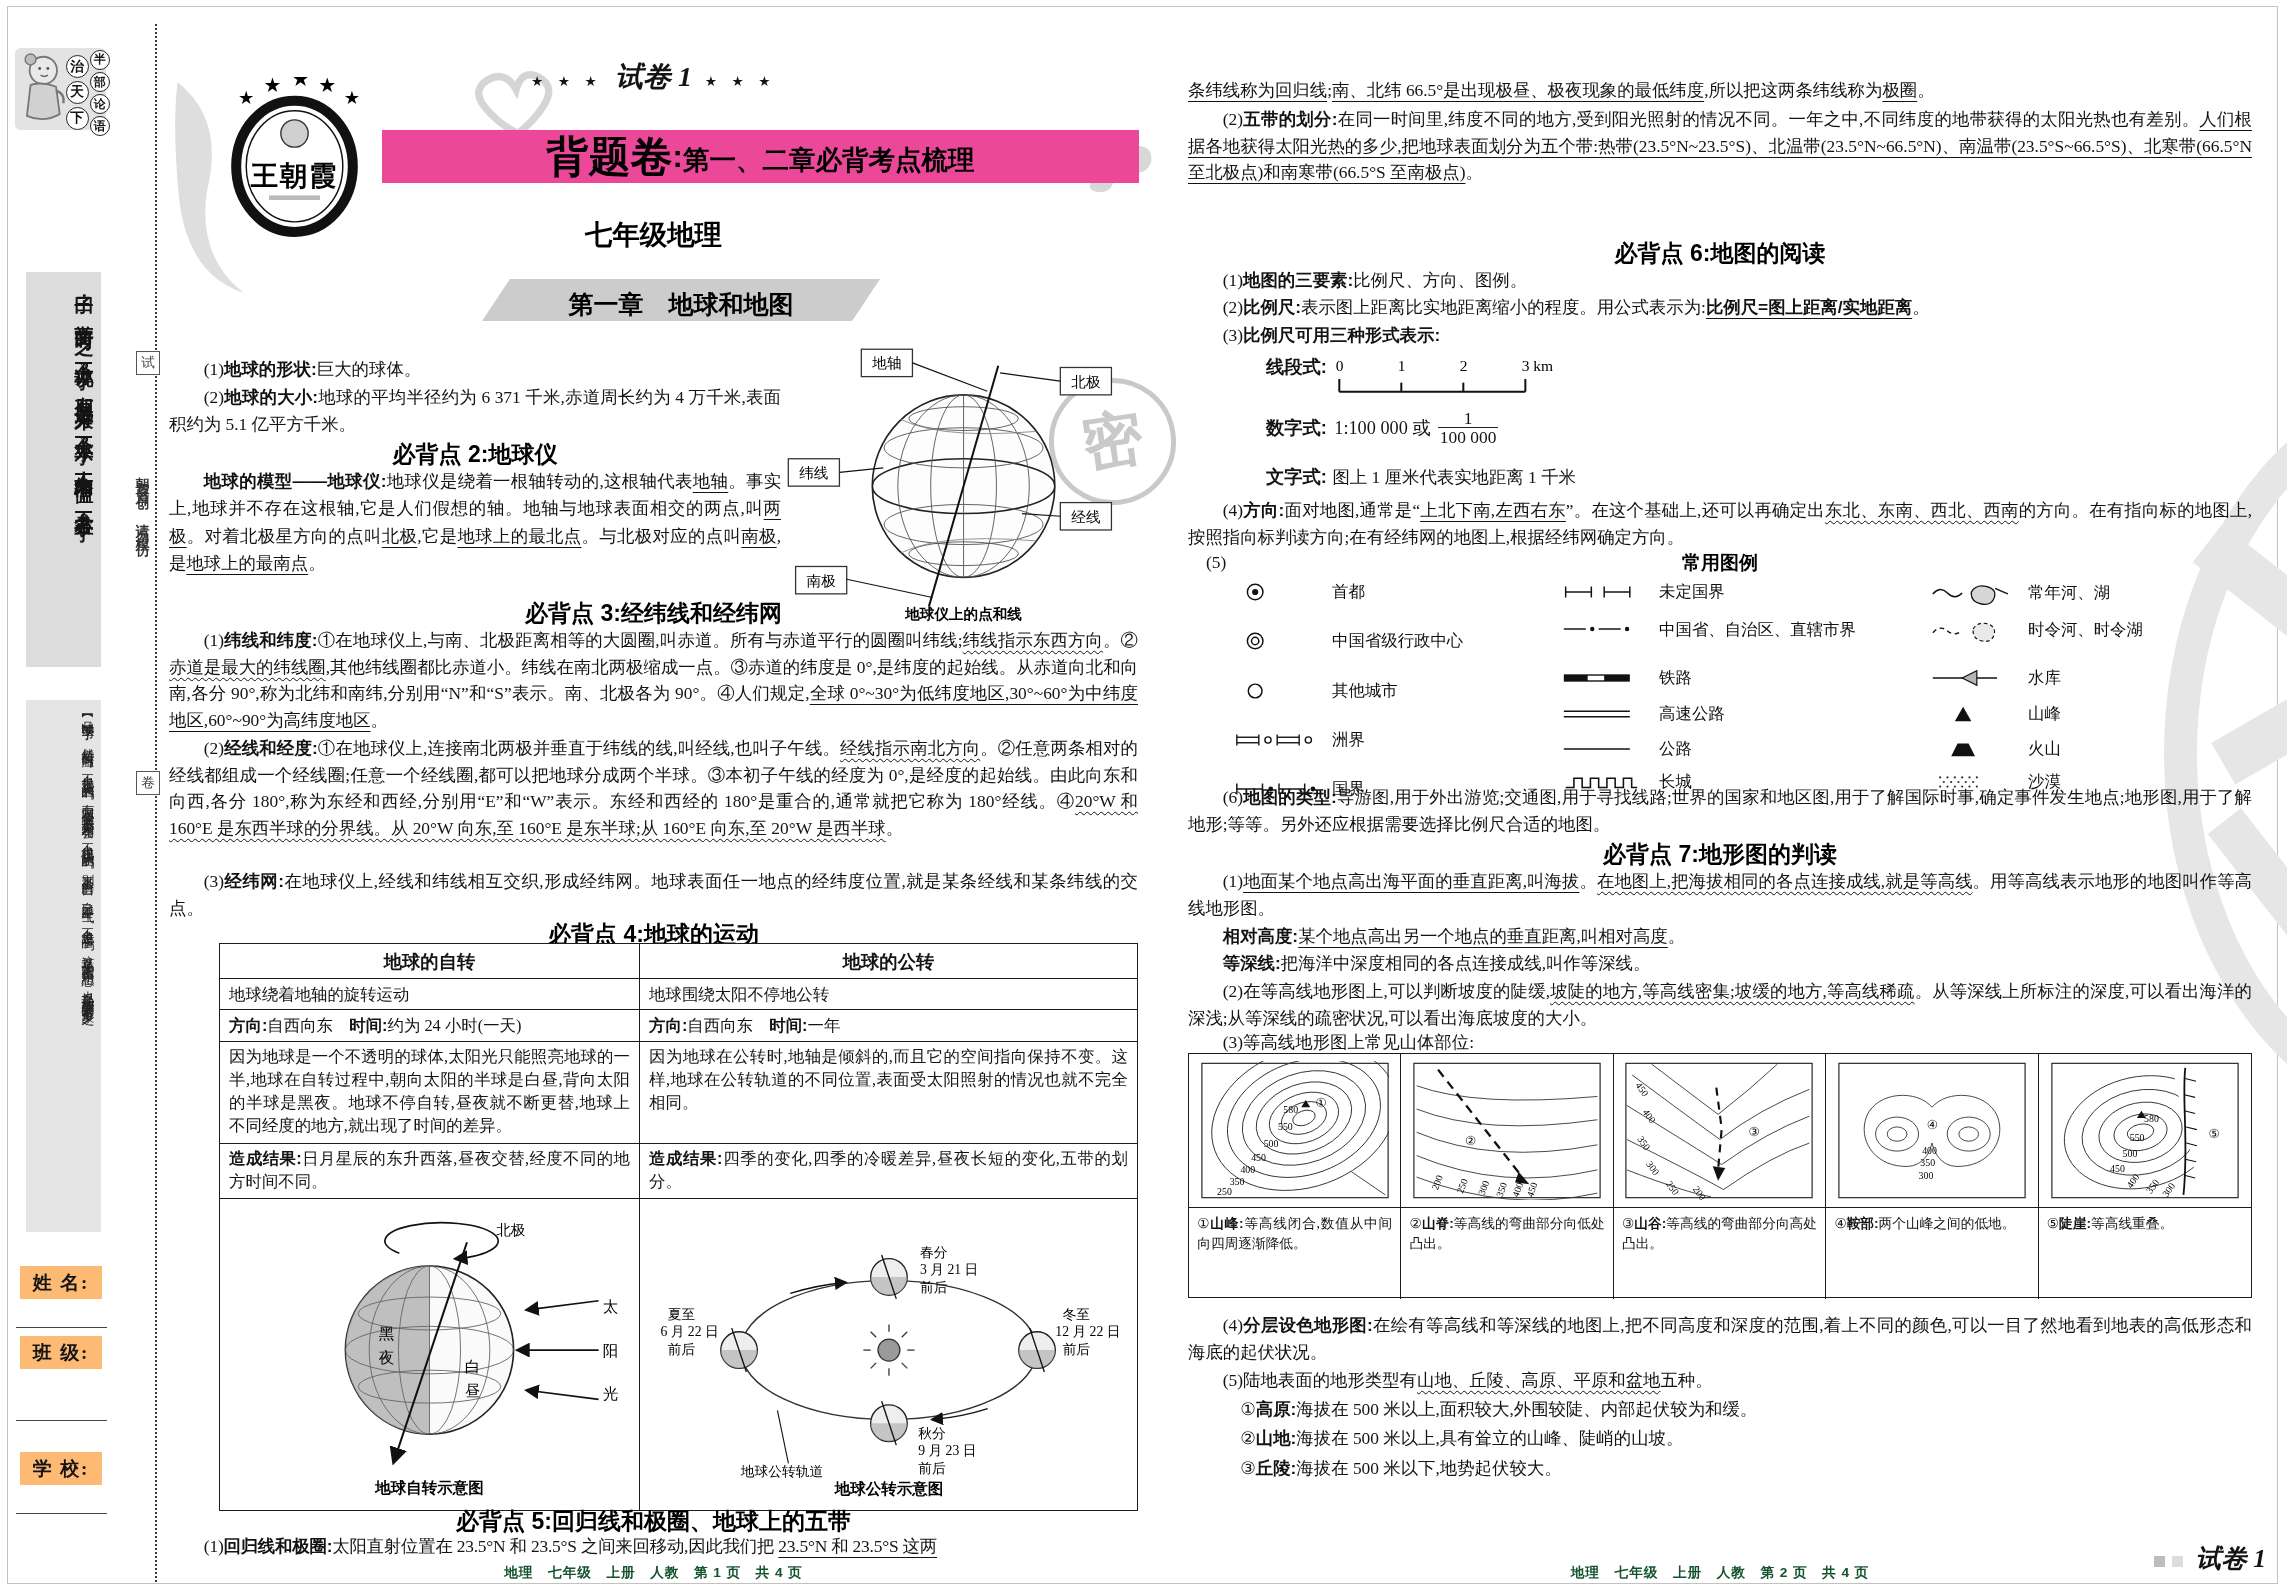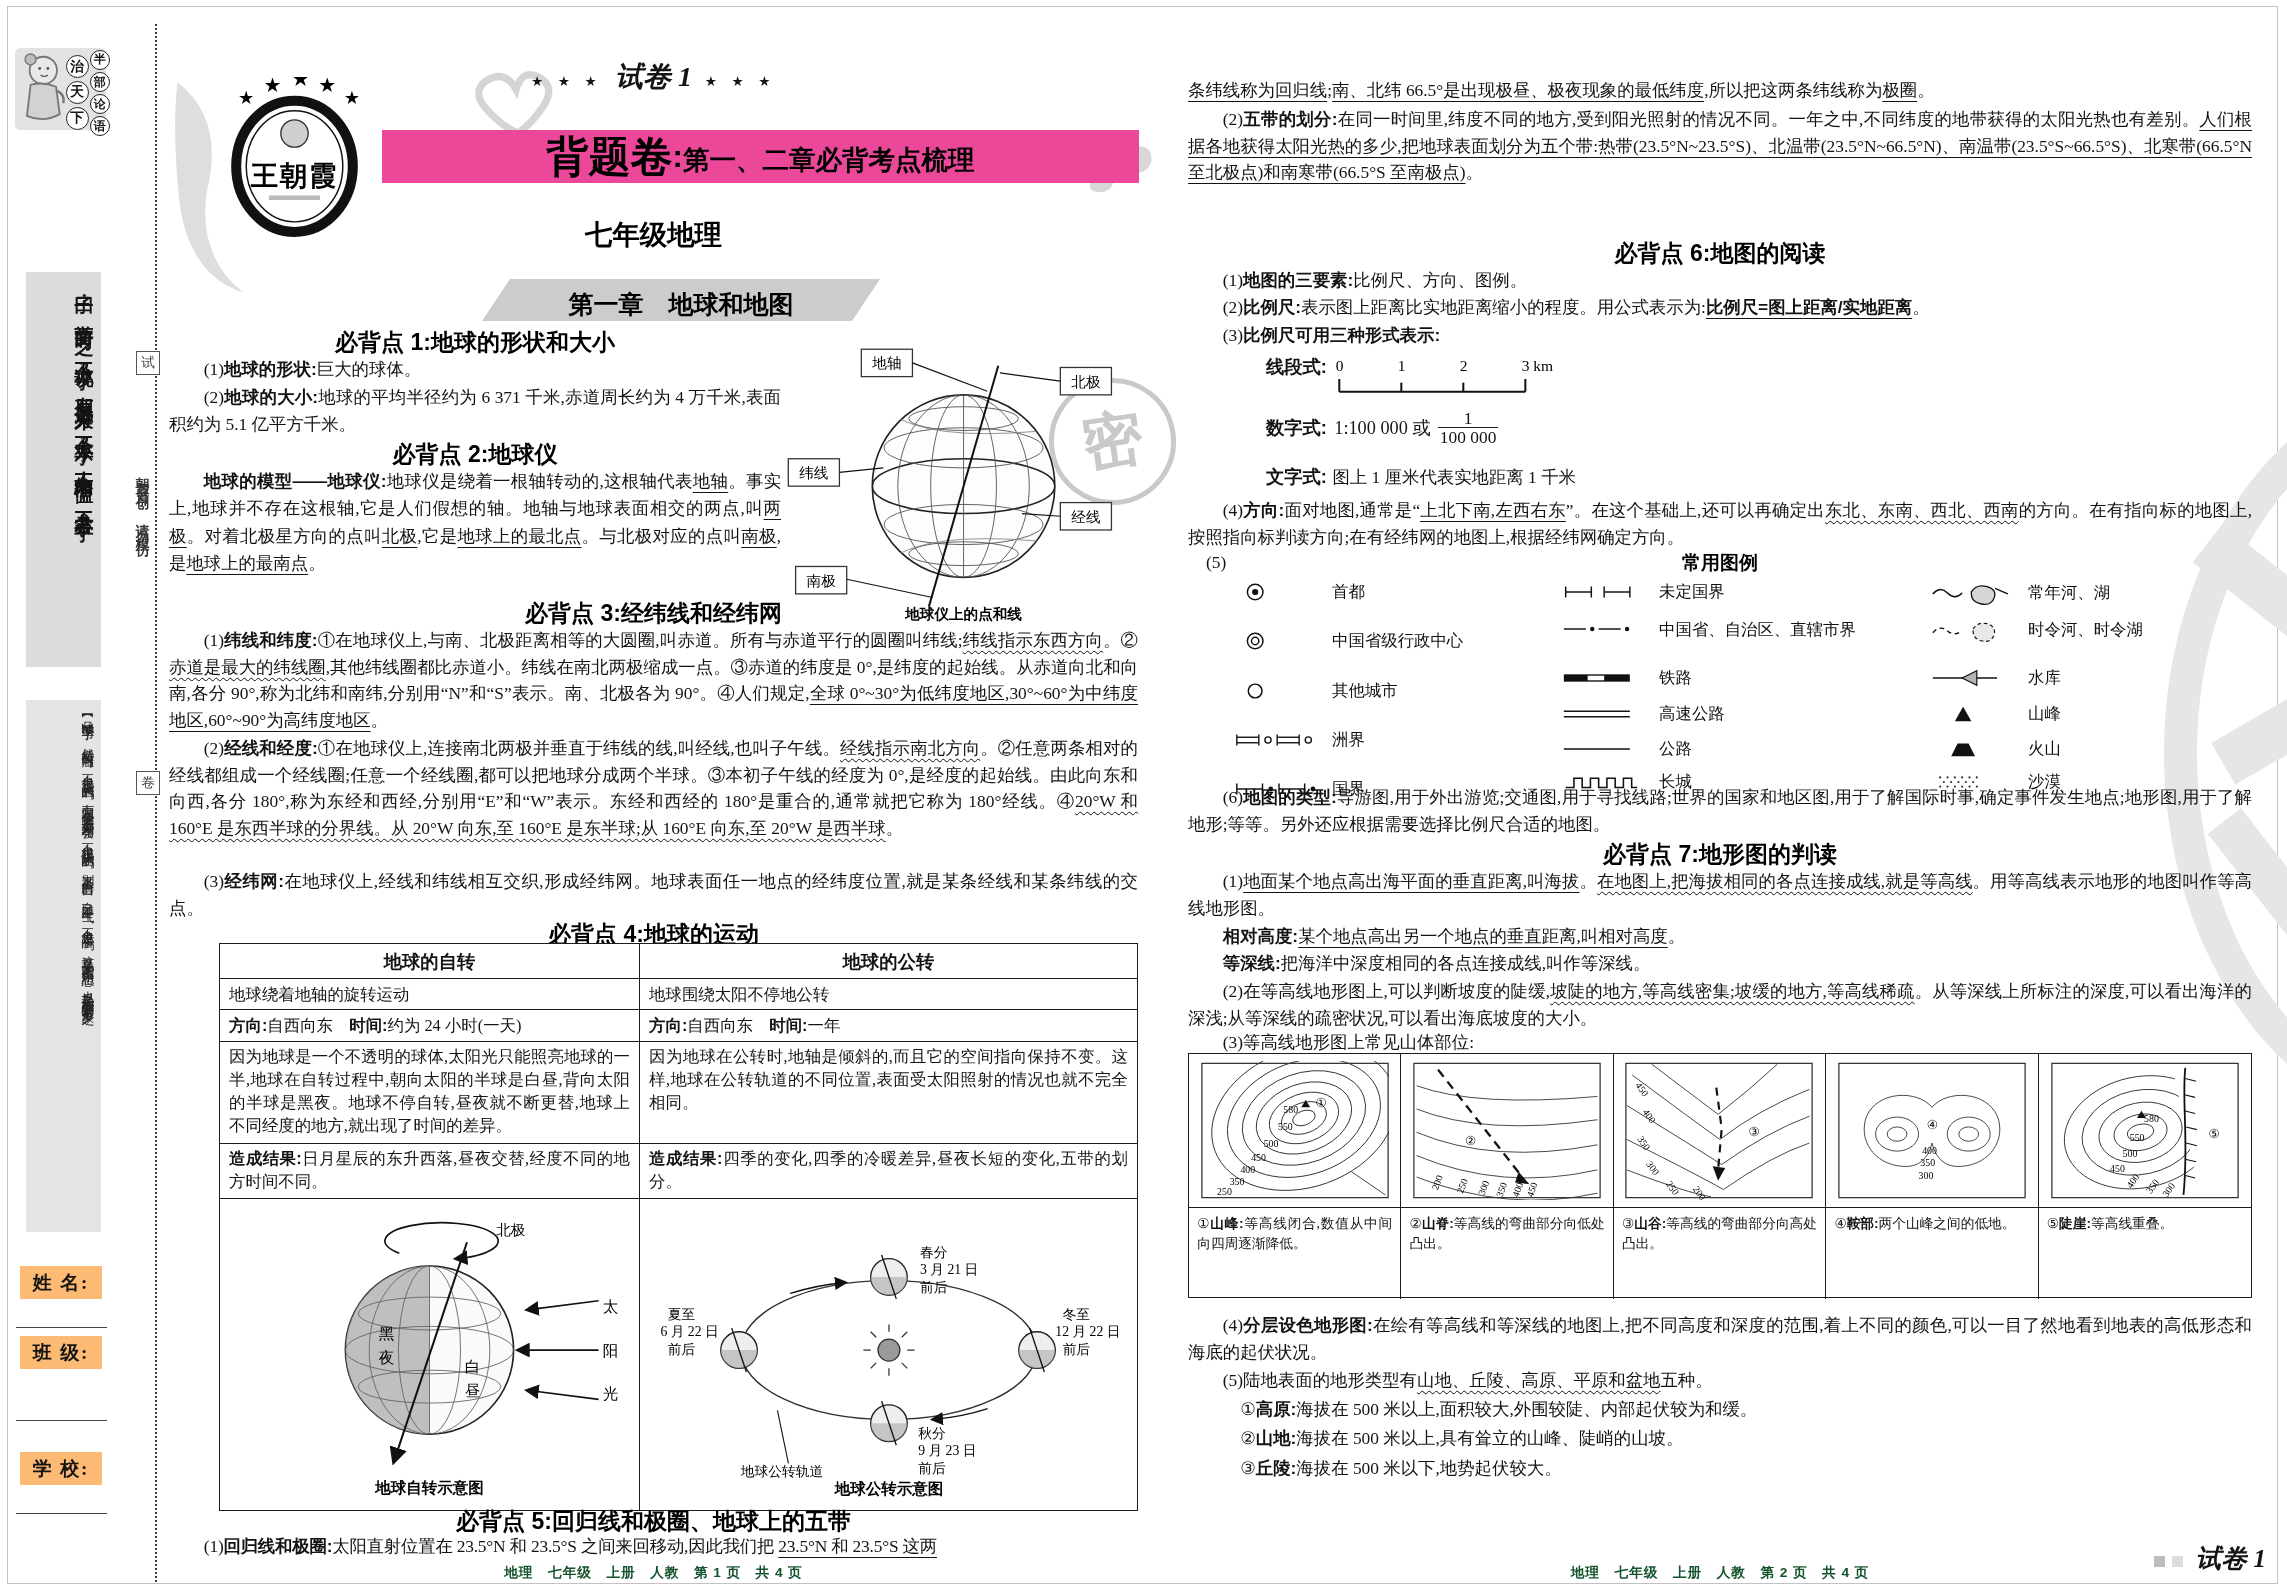--- a/index.html
+++ b/index.html
@@ -152,21 +152,20 @@
   <div class="titleband">
     <span class="hd" style="font-size:42px;">背题卷</span>
     <span class="hd" style="font-size:31px;">:</span>
     <span class="hd" style="font-size:26.5px;padding-top:7.3px;">第一、二章必背考点梳理</span>
   </div>
   <div class="abs hd" style="left:169px;top:217px;width:969px;text-align:center;font-size:27.4px;">七年级地理</div>
   <div class="chapband">
     <span class="hd" style="font-size:25px;">第一章　地球和地图</span>
   </div>
 
-  <div class="sect" style="left:169px;top:327px;width:612px;">必背点 1:地球的形状和大小</div>
   <div class="p ind" style="left:169px;top:356px;width:612px;">(1)<span class="t-b">地球的形状:</span>巨大的球体。</div>
   <div class="p ind" style="left:169px;top:384px;width:612px;">(2)<span class="t-b">地球的大小:</span>地球的平均半径约为 6 371 千米,赤道周长约为 4 万千米,表面积约为 5.1 亿平方千米。</div>
 
   <div class="sect" style="left:169px;top:439px;width:612px;">必背点 2:地球仪</div>
   <div class="p ind" style="left:169px;top:468px;width:612px;"><span class="t-b">地球的模型——地球仪:</span>地球仪是绕着一根轴转动的,这根轴代表<span class="t-u">地轴</span>。事实上,地球并不存在这根轴,它是人们假想的轴。地轴与地球表面相交的两点,叫<span class="t-u">两极</span>。对着北极星方向的点叫<span class="t-u">北极</span>,它是<span class="t-u">地球上的最北点</span>。与北极对应的点叫<span class="t-u">南极</span>,是<span class="t-u">地球上的最南点</span>。</div>
 
   <svg class="abs" style="left:781px;top:340px;" width="356" height="285" viewBox="0 0 390 312">
     <defs>
         <clipPath id="gclip">
           <circle cx="200" cy="160" r="100"></circle>

